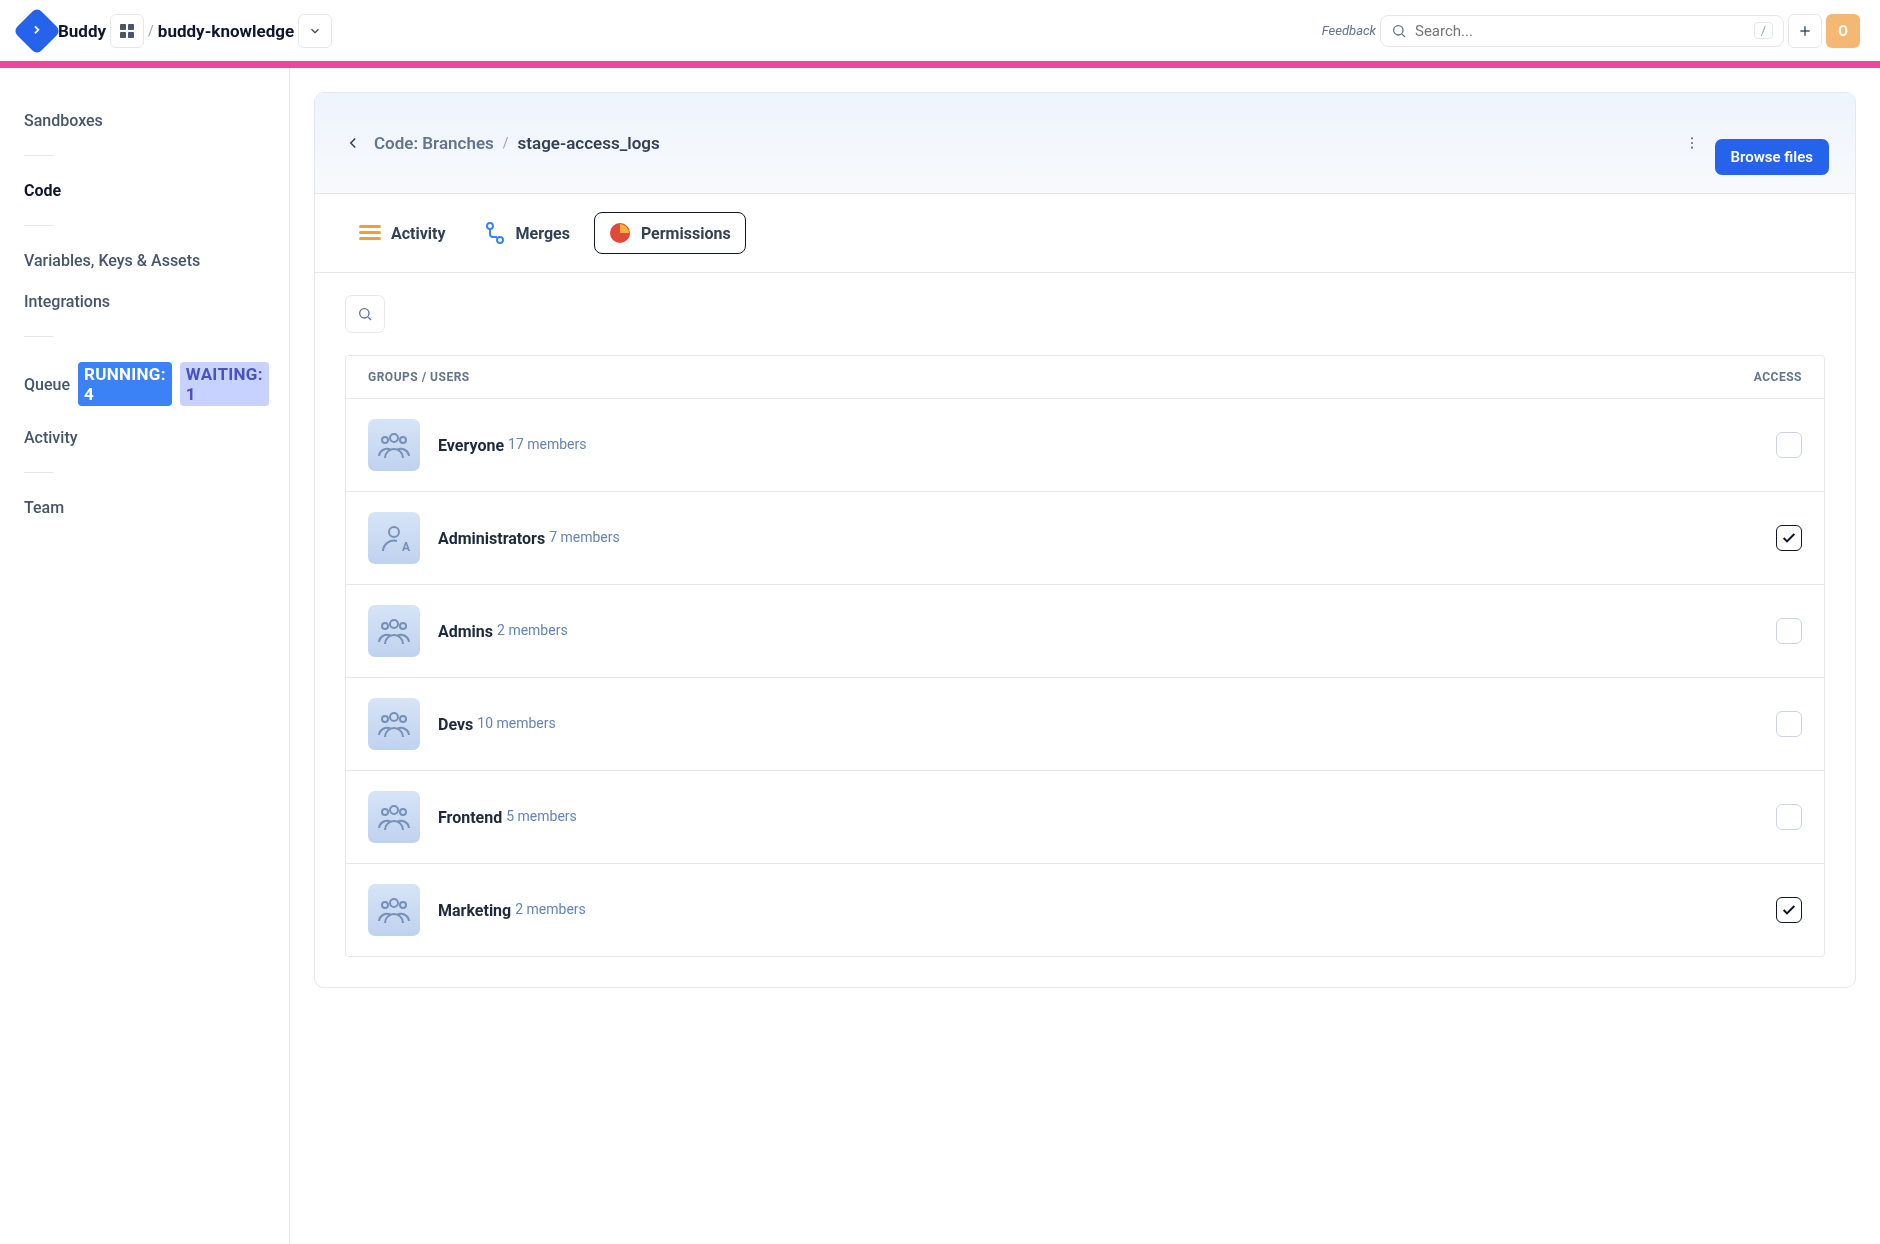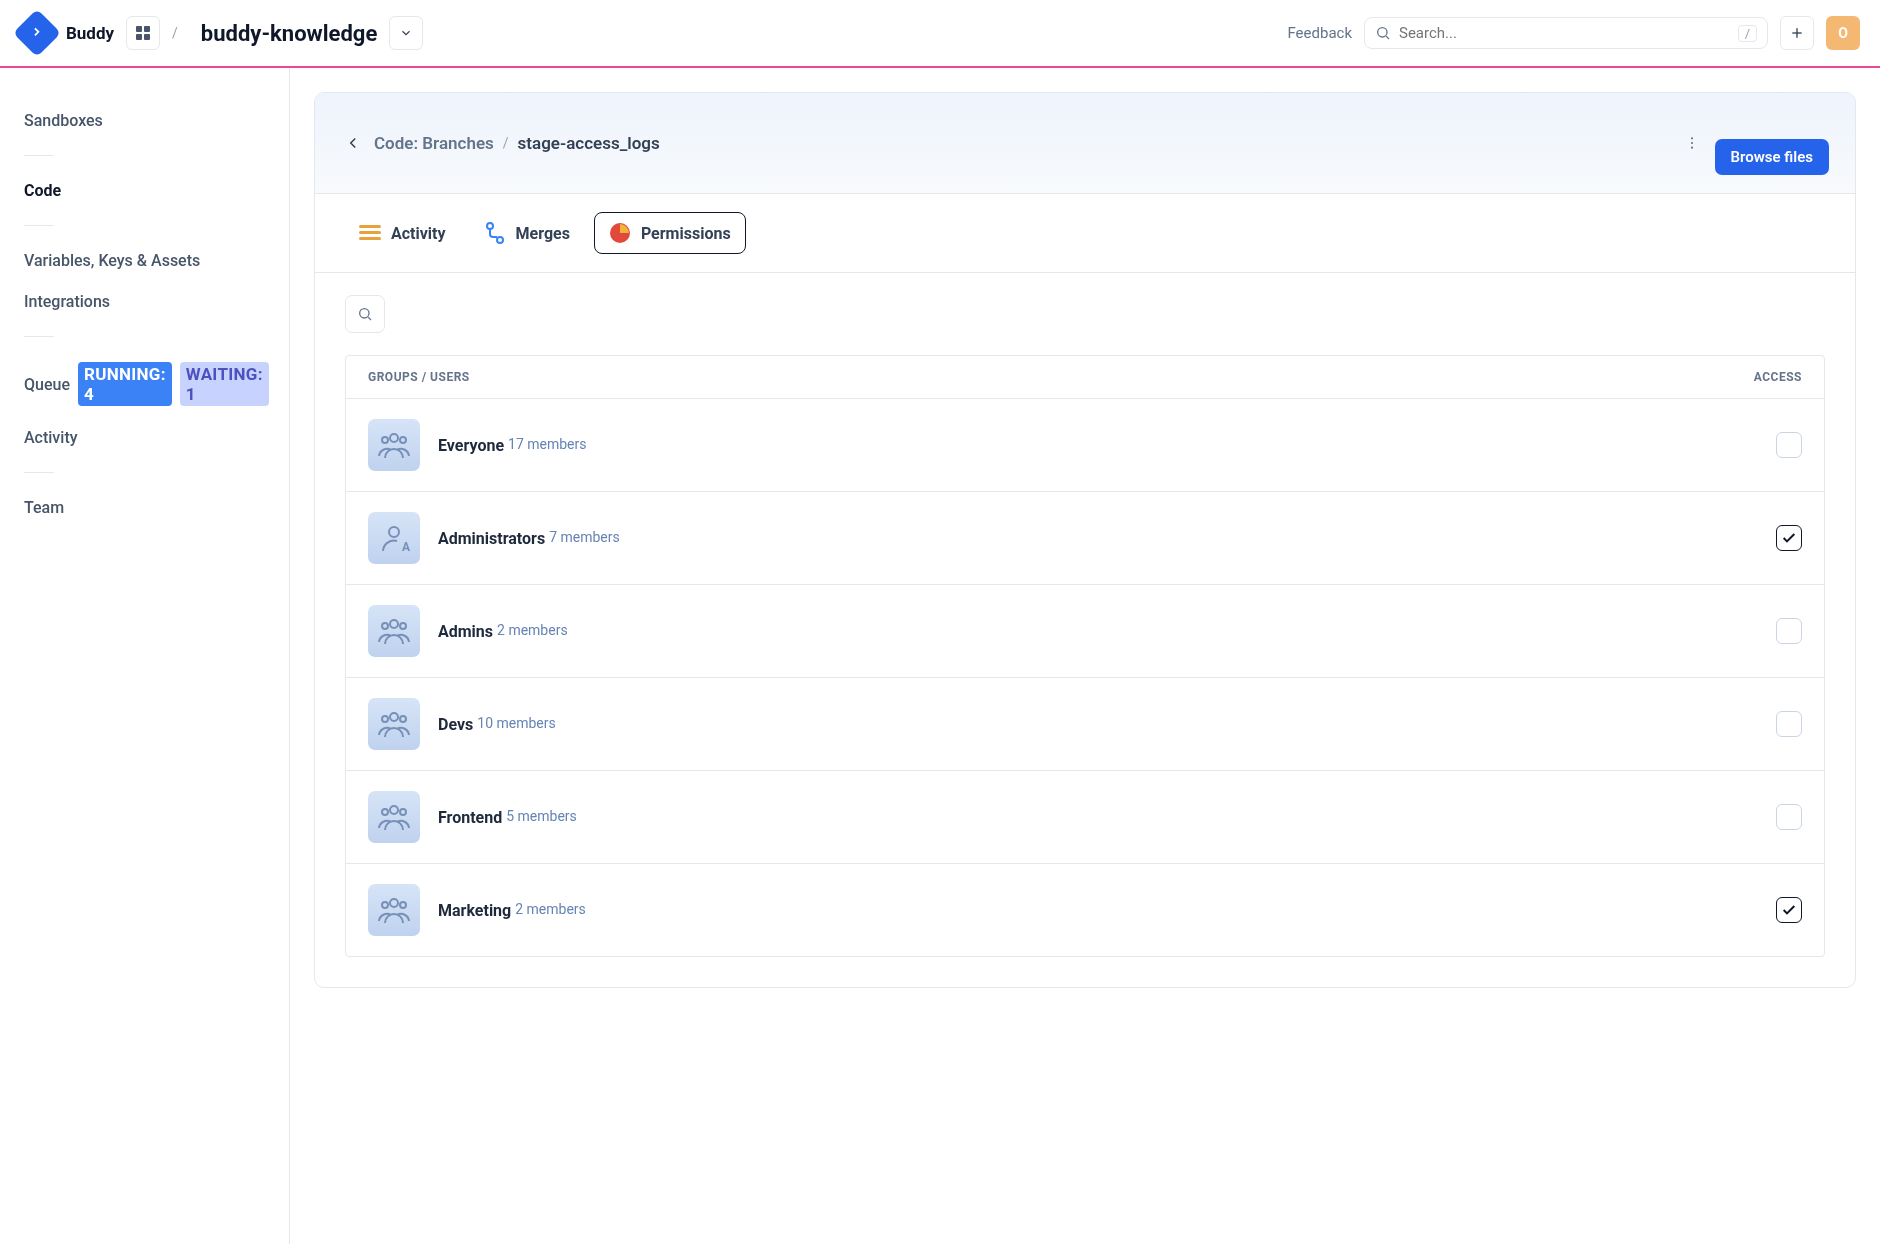--- a/index.html
+++ b/index.html
@@ -1,27 +1,27 @@
 <!DOCTYPE html>
 <html><head>
   <meta charset="utf-8">
   <style>
     * { margin:0; padding:0; box-sizing:border-box; font-family:-apple-system,BlinkMacSystemFont,"Segoe UI",Roboto,sans-serif; }
     body { background:#fff; color:#1e293b; font-size:14px; }
-    .topbar { height:68px; border-bottom:2px solid #ec4899; display:flex; align-items:center; padding:0 20px; gap:12px; }
+    .topbar { height:68px; border-bottom:7px solid #ec4899; display:flex; align-items:center; padding:0 20px; gap:4px; }
     .logo { width:34px; height:34px; background:#2563eb; border-radius:6px; display:flex; align-items:center; justify-content:center; transform:rotate(45deg); }
     .logo-inner { transform:rotate(-45deg); color:#fff; font-weight:bold; }
     .brand { font-size:17px; font-weight:700; color:#0f172a; }
     .sq-btn { width:34px; height:34px; border:1px solid #e5e7eb; border-radius:6px; background:#fff; display:flex; align-items:center; justify-content:center; cursor:pointer; color:#334155; }
     .grid-icon { display:grid; grid-template-columns:1fr 1fr; gap:2px; width:14px; height:14px; }
     .grid-icon span { background:#475569; border-radius:1px; }
     .crumb-sep { color:#94a3b8; }
-    .crumb-project { font-size:22px; font-weight:700; color:#0f172a;margin-left:11px; }
+    .crumb-project { font-size:17px; font-weight:700; color:#0f172a; }
     .spacer { flex:1; }
-    .feedback { color:#64748b; cursor:pointer; font-size:15px; }
+    .feedback { color:#64748b; cursor:pointer; font-size:13px;font-style:italic; }
     .searchbox { display:flex; align-items:center; border:1px solid #e5e7eb; border-radius:8px; padding:6px 10px; width:404px; gap:8px; }
     .searchbox input { border:none; outline:none; flex:1; font-size:15px; color:#64748b; }
     .kbd { border:1px solid #e5e7eb; border-radius:4px; padding:0 6px; color:#94a3b8; font-size:13px; }
     .avatar { width:34px; height:34px; background:#f5b873; border-radius:6px; display:flex; align-items:center; justify-content:center; color:#fff; font-weight:700; }
     .layout { display:flex; min-height:calc(100vh - 68px); }
     .sidebar { width:290px; border-right:1px solid #e5e7eb; padding:32px 24px; background:#fff; }
     .nav-item { padding:11px 0; font-size:16px; color:#475569; font-weight:500; cursor:pointer; display:flex; align-items:center; }
     .nav-item.active { color:#0f172a; font-weight:700; }
     .nav-sep { border:none; border-top:1px solid #e5e7eb; width:30px; margin:14px 0; }
     .badge { font-size:17px; font-weight:700; padding:2px 6px; border-radius:4px; margin-left:8px; letter-spacing:0.3px; }

